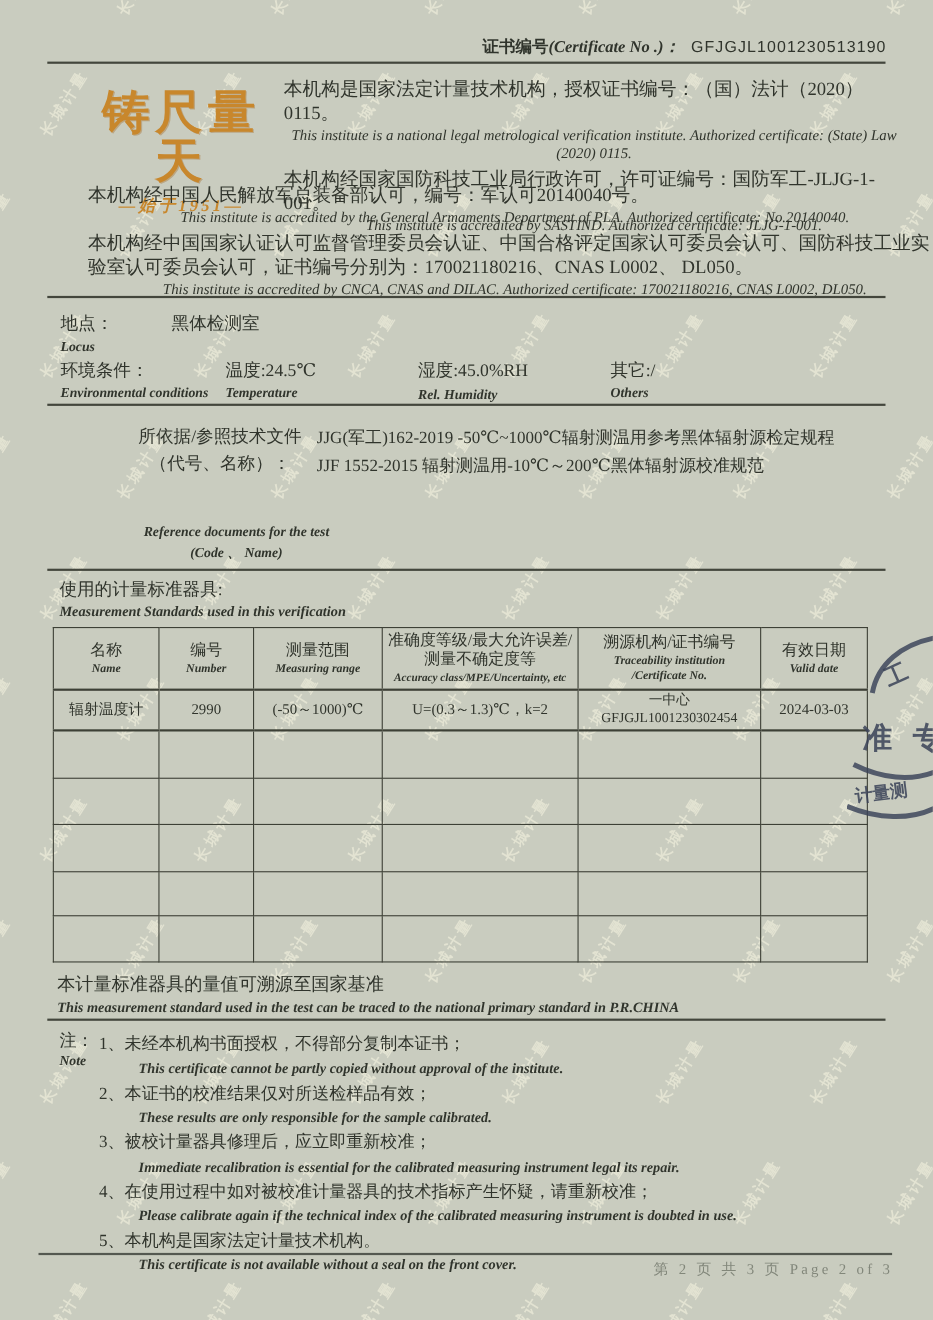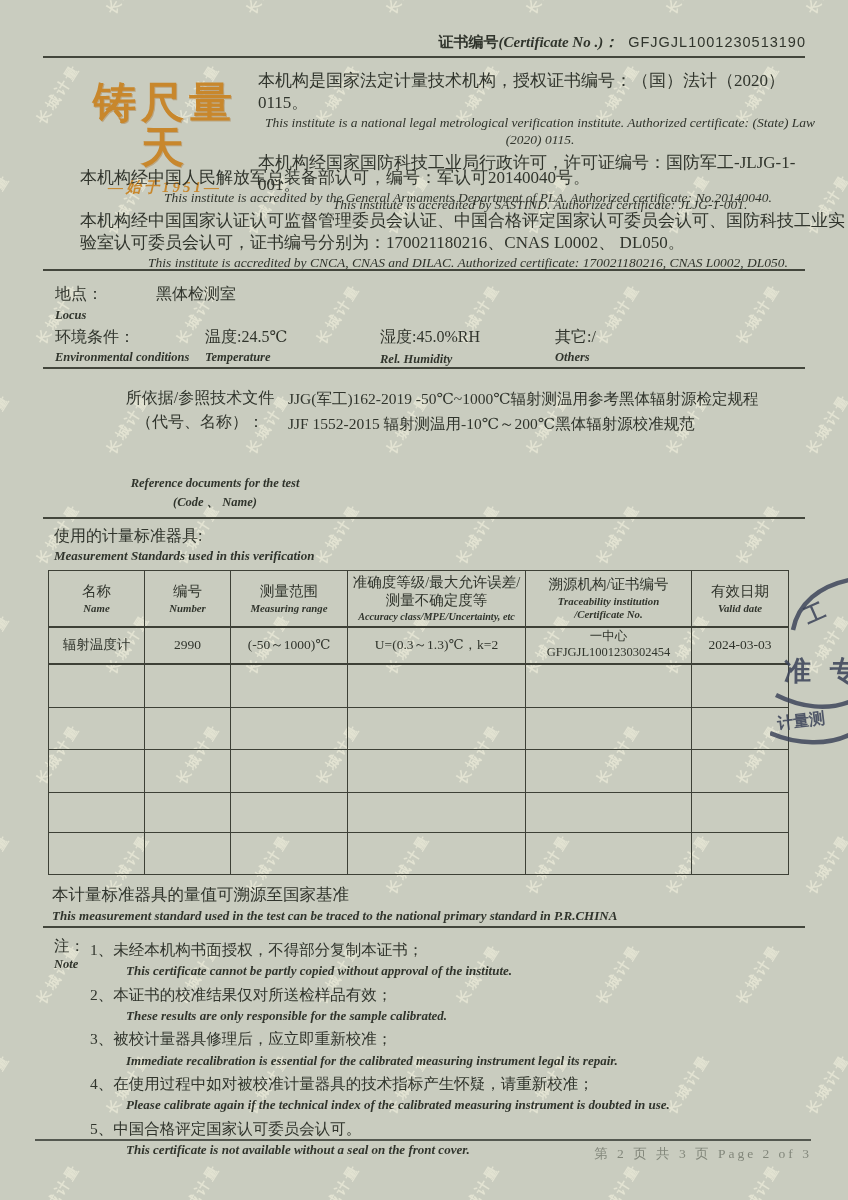--- a/index.html
+++ b/index.html
@@ -320,21 +320,21 @@
     </div>
     <div>
       <div class="note-cn"><span>3、</span><span>被校计量器具修理后，应立即重新校准；</span></div>
       <div class="note-en">Immediate recalibration is essential for the calibrated measuring instrument legal its repair.</div>
     </div>
     <div>
       <div class="note-cn"><span>4、</span><span>在使用过程中如对被校准计量器具的技术指标产生怀疑，请重新校准；</span></div>
       <div class="note-en">Please calibrate again if the technical index of the calibrated measuring instrument is doubted in use.</div>
     </div>
     <div>
-      <div class="note-cn"><span>5、</span><span>中国合格评定国家认可委员会认可。</span></div>
+      <div class="note-cn"><span>5、</span><span>本机构是国家法定计量技术机构。</span></div>
       <div class="note-en">This certificate is not available without a seal on the front cover.</div>
     </div>
   </div>
 </div>
 
 <div class="footer-rule"></div>
 <div class="footer-label">第 2 页 共 3 页  Page 2 of 3</div>
 
 <svg class="stamp" width="80" height="170" viewBox="0 0 80 170">
   <g stroke="#3a4258" fill="none" stroke-width="4.5" opacity="0.82">

